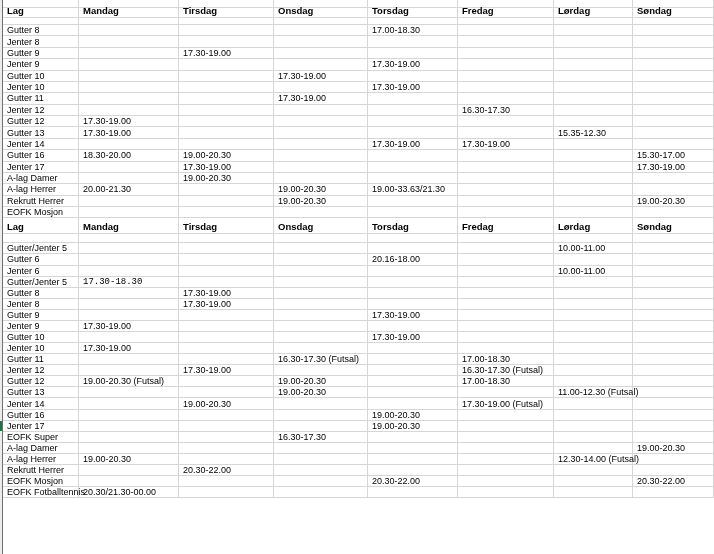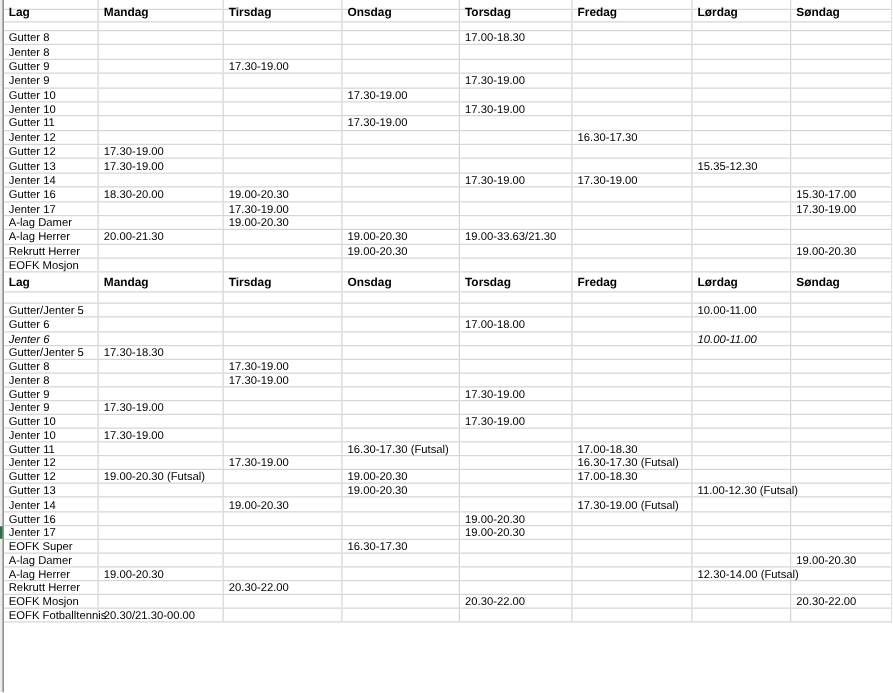--- a/index.html
+++ b/index.html
@@ -296,38 +296,38 @@
           <div class="cell" style="width: 90px;"></div>
           <div class="cell" style="width: 96px;"></div>
           <div class="cell" style="width: 79px;">10.00-11.00</div>
           <div class="cell" style="width: 81px;"></div>
         </div>
         <div class="row" style="height: 11.087px;">
           <div class="cell" style="width: 76px;">Gutter 6</div>
           <div class="cell" style="width: 100px;"></div>
           <div class="cell" style="width: 95px;"></div>
           <div class="cell" style="width: 94px;"></div>
-          <div class="cell" style="width: 90px;">17.00-18.00</div>
-          <div class="cell" style="width: 96px;"></div>
-          <div class="cell" style="width: 79px;"></div>
-          <div class="cell" style="width: 81px;"></div>
-        </div>
-        <div class="row" style="height: 11.087px; font-style: italic;">
+          <div class="cell" style="width: 90px;">20.16-18.00</div>
+          <div class="cell" style="width: 96px;"></div>
+          <div class="cell" style="width: 79px;"></div>
+          <div class="cell" style="width: 81px;"></div>
+        </div>
+        <div class="row" style="height: 11.087px;">
           <div class="cell" style="width: 76px;">Jenter 6</div>
           <div class="cell" style="width: 100px;"></div>
           <div class="cell" style="width: 95px;"></div>
           <div class="cell" style="width: 94px;"></div>
           <div class="cell" style="width: 90px;"></div>
           <div class="cell" style="width: 96px;"></div>
           <div class="cell" style="width: 79px;">10.00-11.00</div>
           <div class="cell" style="width: 81px;"></div>
         </div>
         <div class="row" style="height: 11.087px;">
           <div class="cell" style="width: 76px;">Gutter/Jenter 5</div>
-          <div class="cell" style="width: 100px;">17.30-18.30</div>
+          <div class="cell" style="width: 100px; font-family: Liberation Mono, monospace;">17.30-18.30</div>
           <div class="cell" style="width: 95px;"></div>
           <div class="cell" style="width: 94px;"></div>
           <div class="cell" style="width: 90px;"></div>
           <div class="cell" style="width: 96px;"></div>
           <div class="cell" style="width: 79px;"></div>
           <div class="cell" style="width: 81px;"></div>
         </div>
         <div class="row" style="height: 11.087px;">
           <div class="cell" style="width: 76px;">Gutter 8</div>
           <div class="cell" style="width: 100px;"></div>

